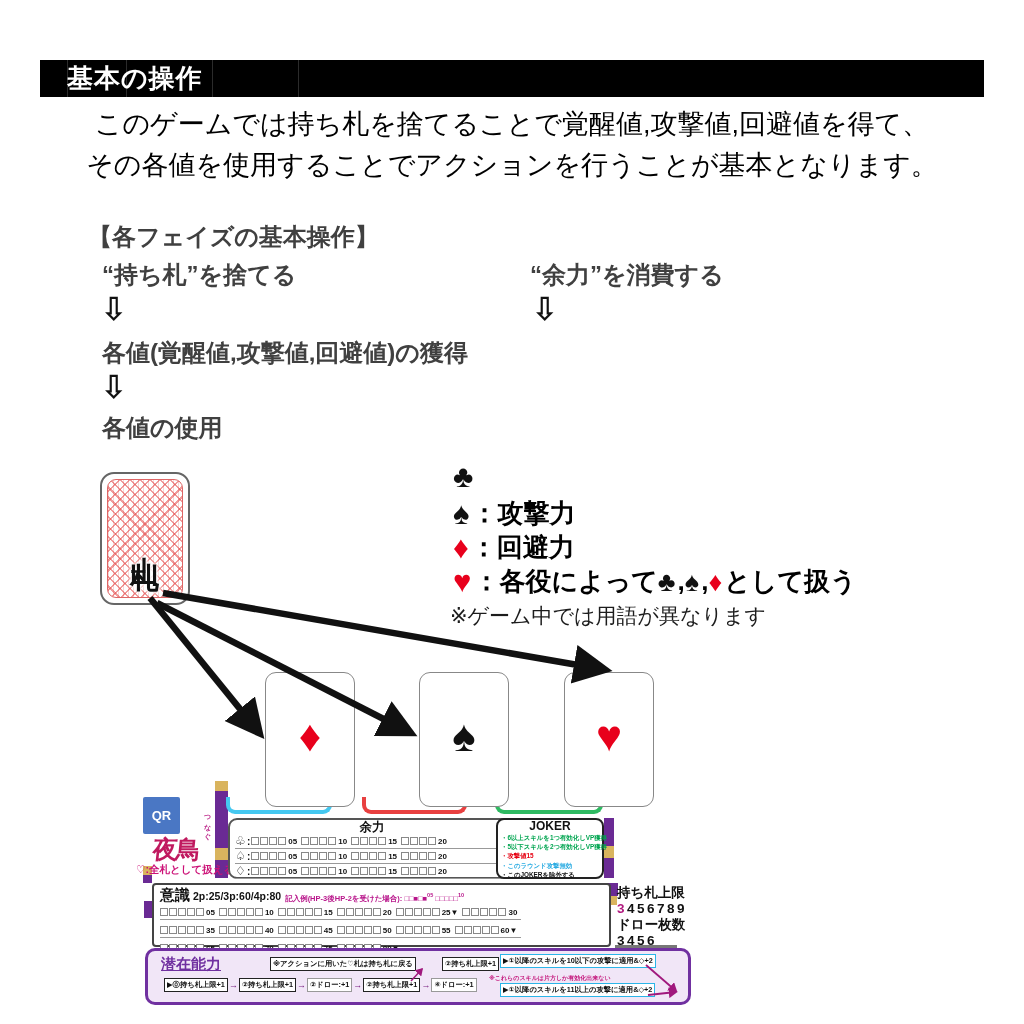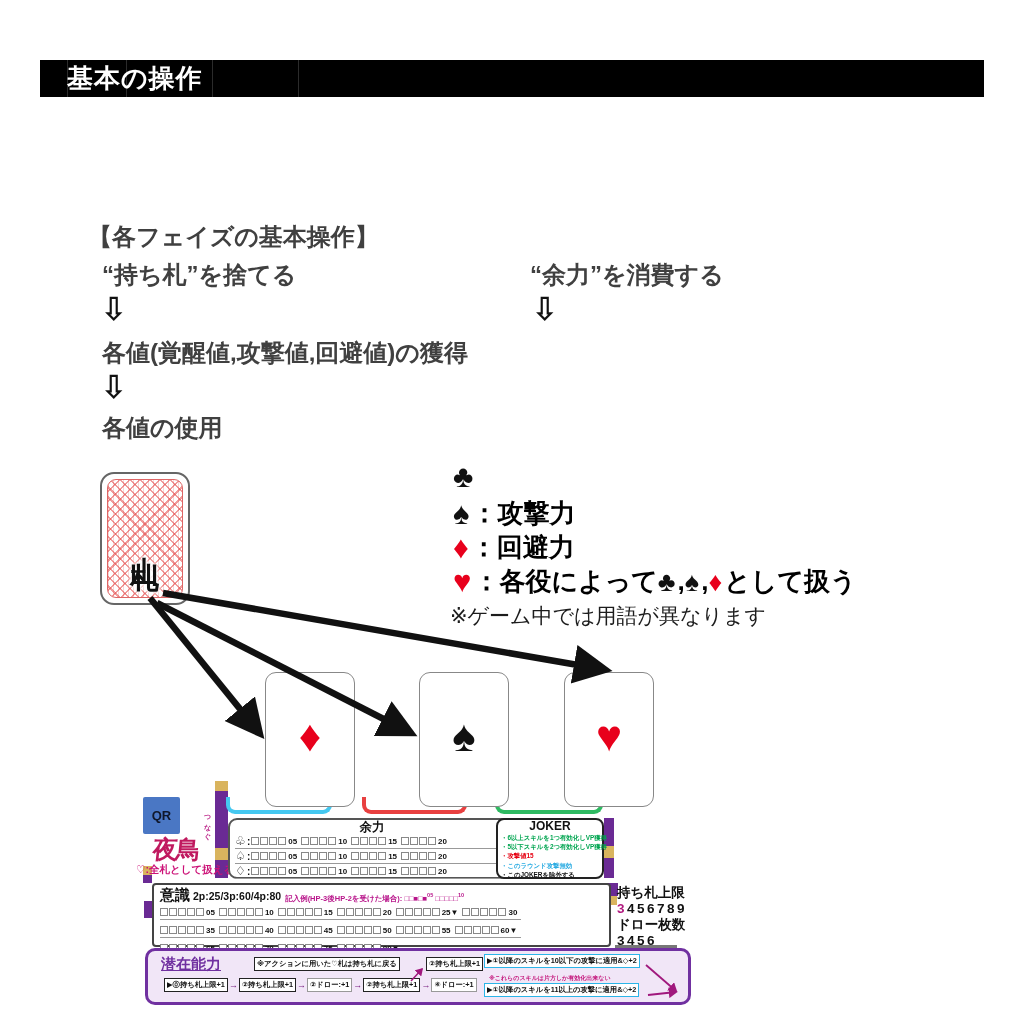--- a/index.html
+++ b/index.html
@@ -52,21 +52,21 @@
   .pcard{width:88px;height:133px;background:#fff;border:1.5px solid #888;border-radius:11px;
     display:flex;align-items:center;justify-content:center;z-index:4;}
   .pcard .suit{font-size:44px;line-height:44px;transform:translateY(-4px);}
 
   
   .arrows-svg{left:0;top:0;z-index:6;pointer-events:none;}
 
   
   .z1{z-index:1;}
   .qr{left:143px;top:797px;width:37px;height:37px;background:#4a77c4;border-radius:2px;
-      display:flex;align-items:center;justify-content:center;color:#0f172a;font-size:13px;font-weight:bold;}
+      display:flex;align-items:center;justify-content:center;color:#ffffff;font-size:13px;font-weight:bold;}
   .logo{left:153px;top:833px;font-family:"DejaVu Serif","Liberation Serif",serif;
         font-size:25px;font-weight:bold;color:#c0195f;transform:skewX(-6deg);letter-spacing:-2px;}
   .logo-note{left:136px;top:863px;font-size:10.5px;font-weight:bold;color:#cc1177;}
   .side-vtext{left:202px;top:810px;writing-mode:vertical-rl;font-size:7px;font-weight:bold;color:#bb2288;letter-spacing:1px;}
 
   .strip{position:absolute;}
   .purple{background:#6a2a94;}
   .tan{background:#d9b45e;}
 
   .bracket{position:absolute;height:17px;border-left:4px solid;border-right:4px solid;border-bottom:4px solid;
@@ -101,41 +101,45 @@
   .handlimit{left:617px;top:885px;width:70px;font-size:13.5px;font-weight:bold;line-height:16px;color:#111;z-index:2;}
   .hl-first{color:#b0197e;}
   .hl-digits{letter-spacing:2.5px;}
   .hl-line{left:615px;top:945px;width:62px;height:2.5px;background:#777;}
 
   .senzai{left:145px;top:948px;width:546px;height:57px;background:#f1e6f7;border:3px solid #7030a0;
     border-radius:10px;z-index:2;box-sizing:border-box;}
   .senzai-title{position:absolute;left:13px;top:4px;font-size:15px;font-weight:bold;color:#7030a0;
     text-decoration:underline;}
   .sbox{position:absolute;background:#fff;border:1.5px solid #222;font-size:7.3px;font-weight:bold;
-    padding:1px 2px;white-space:nowrap;color:#111;}
+    padding:1px 2px;white-space:nowrap;color:#111;margin-left:16px;}
   .sbox-cyan{border:1.5px solid #2bb5e8;}
   .senzai-flow{position:absolute;left:16px;top:27px;display:flex;align-items:center;}
   .fbox{background:#fff;border:1.5px solid #222;font-size:7.3px;font-weight:bold;padding:1px 2px;white-space:nowrap;}
   .fbox.lite{border:1px solid #999;}
   .flow-arrow{color:#7a2080;font-size:9px;font-weight:bold;margin:0 1px;}
   .senzai-note2{position:absolute;left:341px;top:23px;font-size:6px;font-weight:bold;color:#c4187d;white-space:nowrap;}
 </style>
 </head>
 <body>
 
 <div class="page">
 
   <div class="abs header-bar">
     <div class="hseam" style="left:27px"></div>
     <div class="hseam" style="left:86px"></div>
     <div class="hseam" style="left:172px"></div>
     <div class="hseam" style="left:258px"></div>
     <div class="header-title">基本の操作</div>
   </div>
 
+  <div class="abs intro">
+    <div>このゲームでは持ち札を捨てることで覚醒値,攻撃値,回避値を得て、</div>
+    <div>その各値を使用することでアクションを行うことが基本となります。</div>
+  </div>
 
   <div class="abs ph ph-heading">【各フェイズの基本操作】</div>
   <div class="abs ph ph-l1">“持ち札”を捨てる</div>
   <div class="abs ph ph-r1">“余力”を消費する</div>
   <div class="abs dn-arrow ph-a1">⇩</div>
   <div class="abs dn-arrow ph-a2">⇩</div>
   <div class="abs ph ph-l2">各値(覚醒値,攻撃値,回避値)の獲得</div>
   <div class="abs dn-arrow ph-a3">⇩</div>
   <div class="abs ph ph-l3">各値の使用</div>
 

